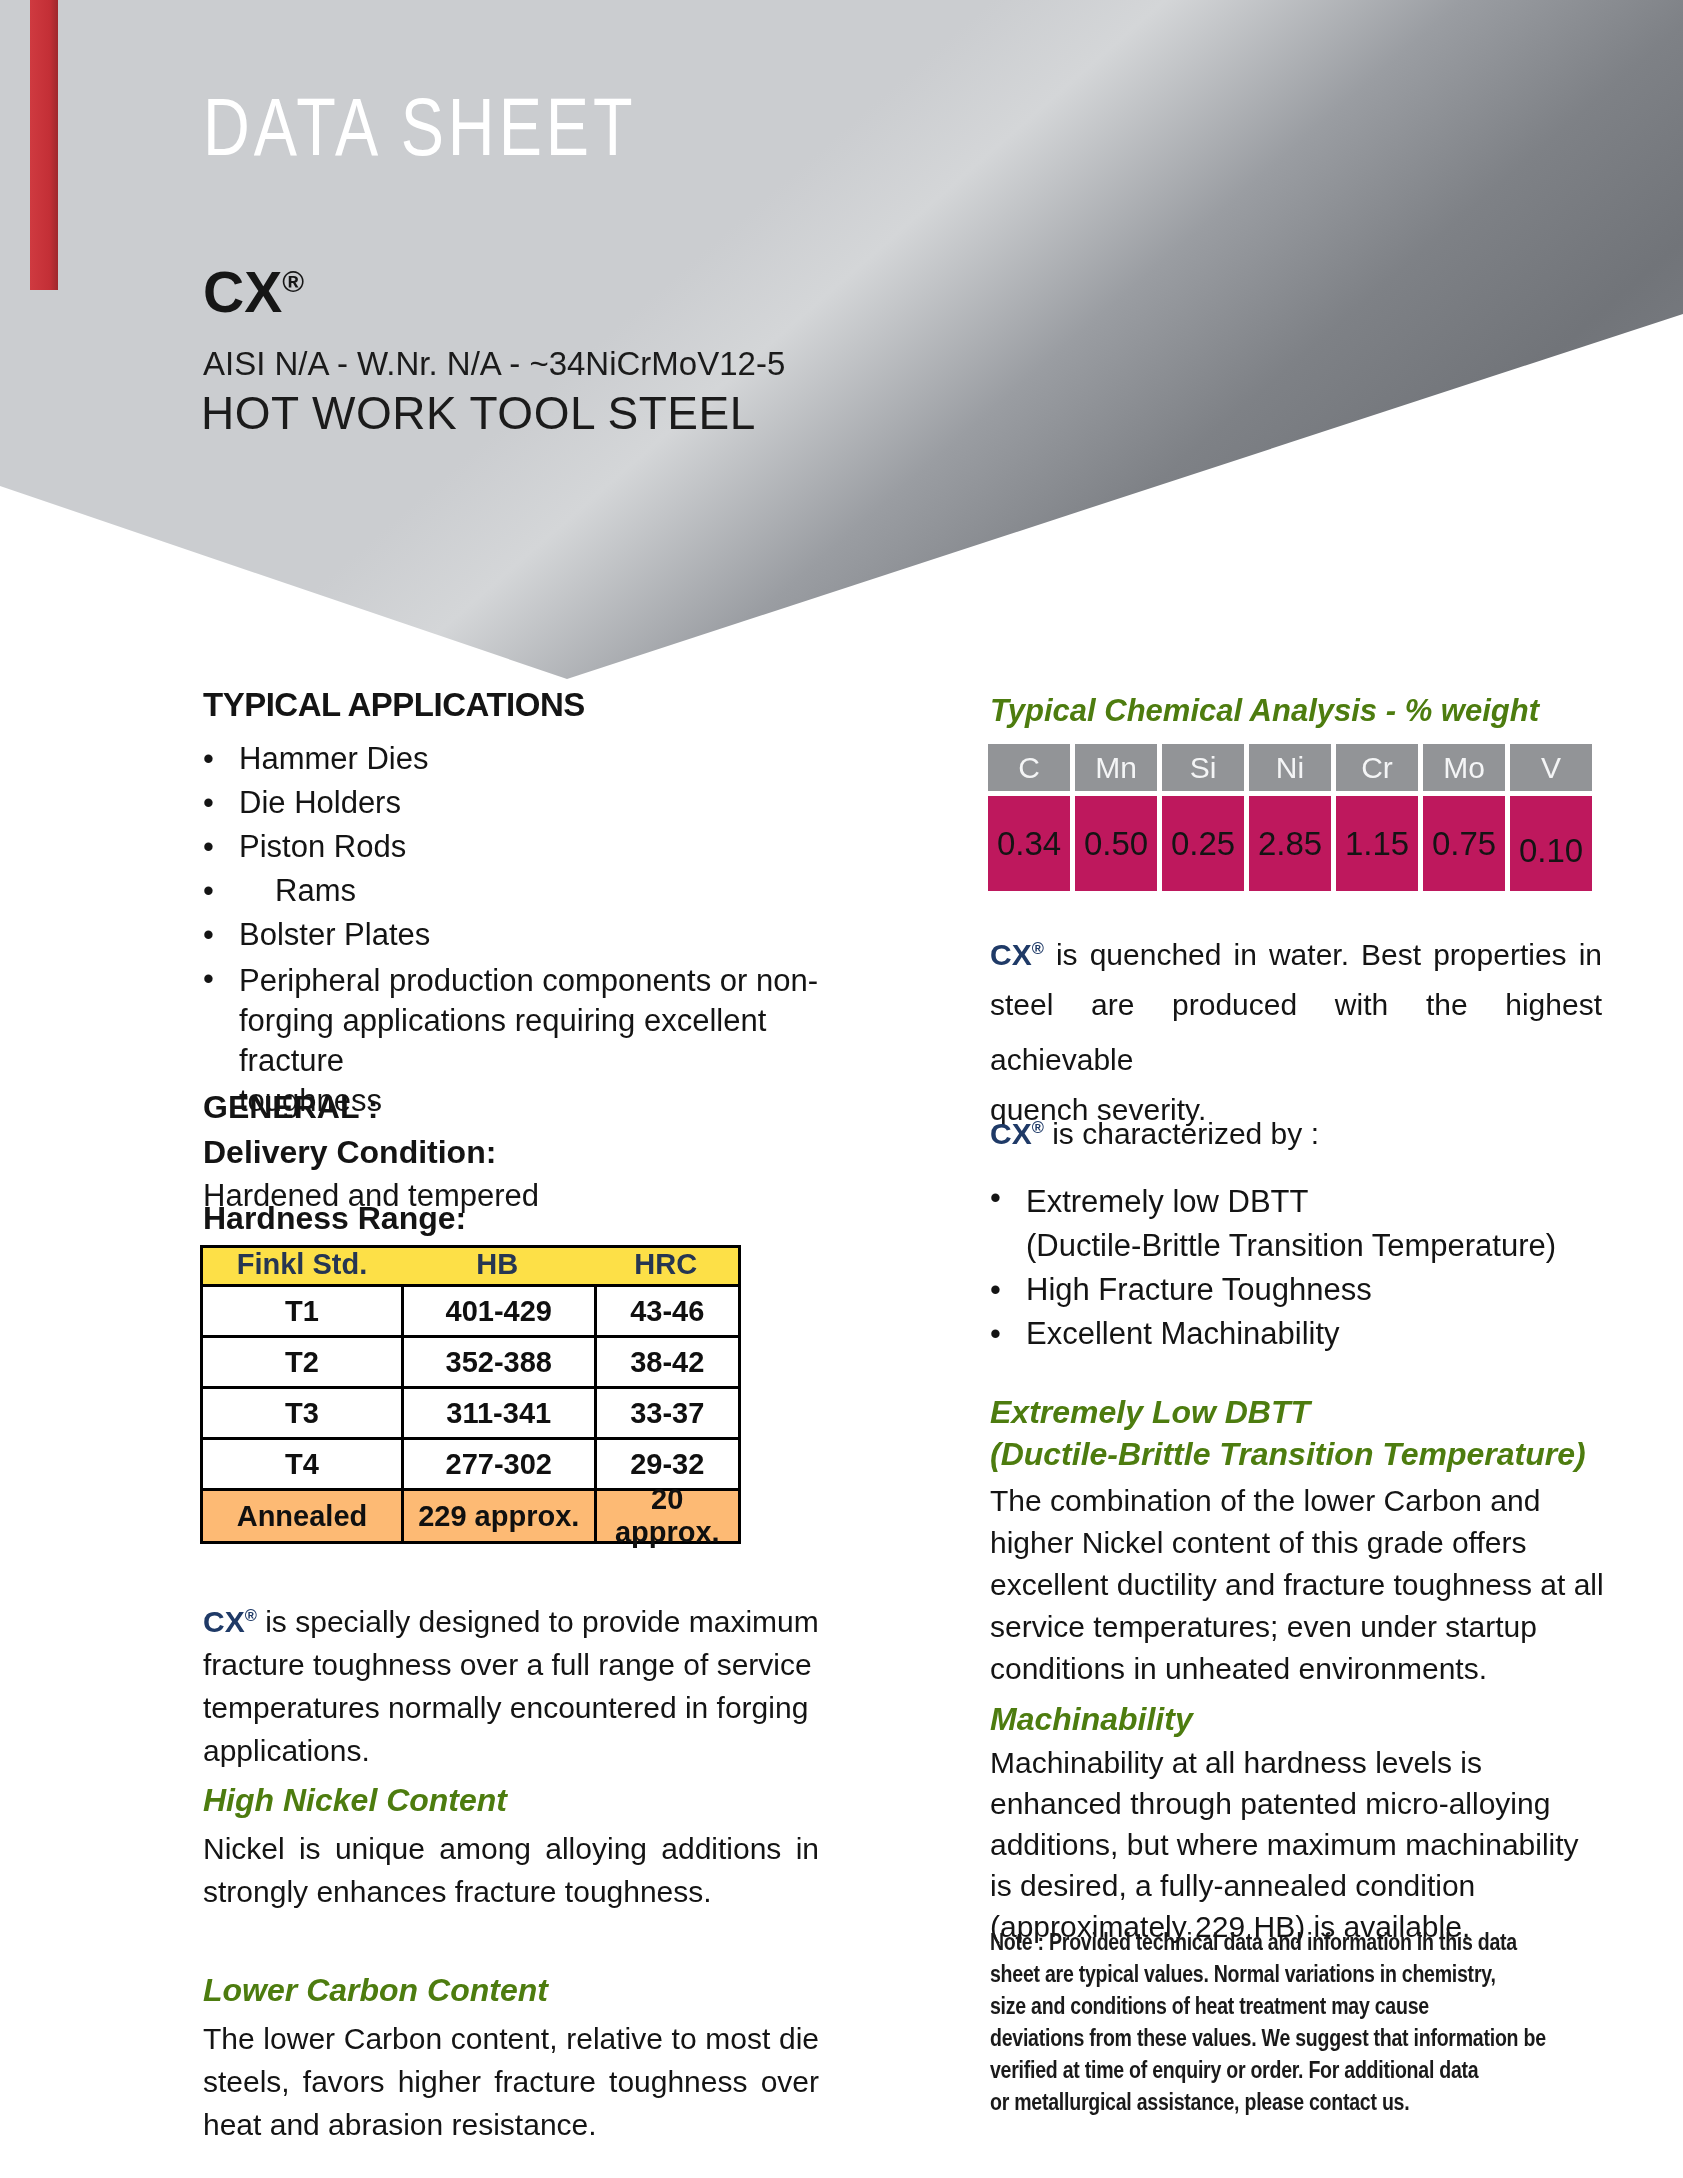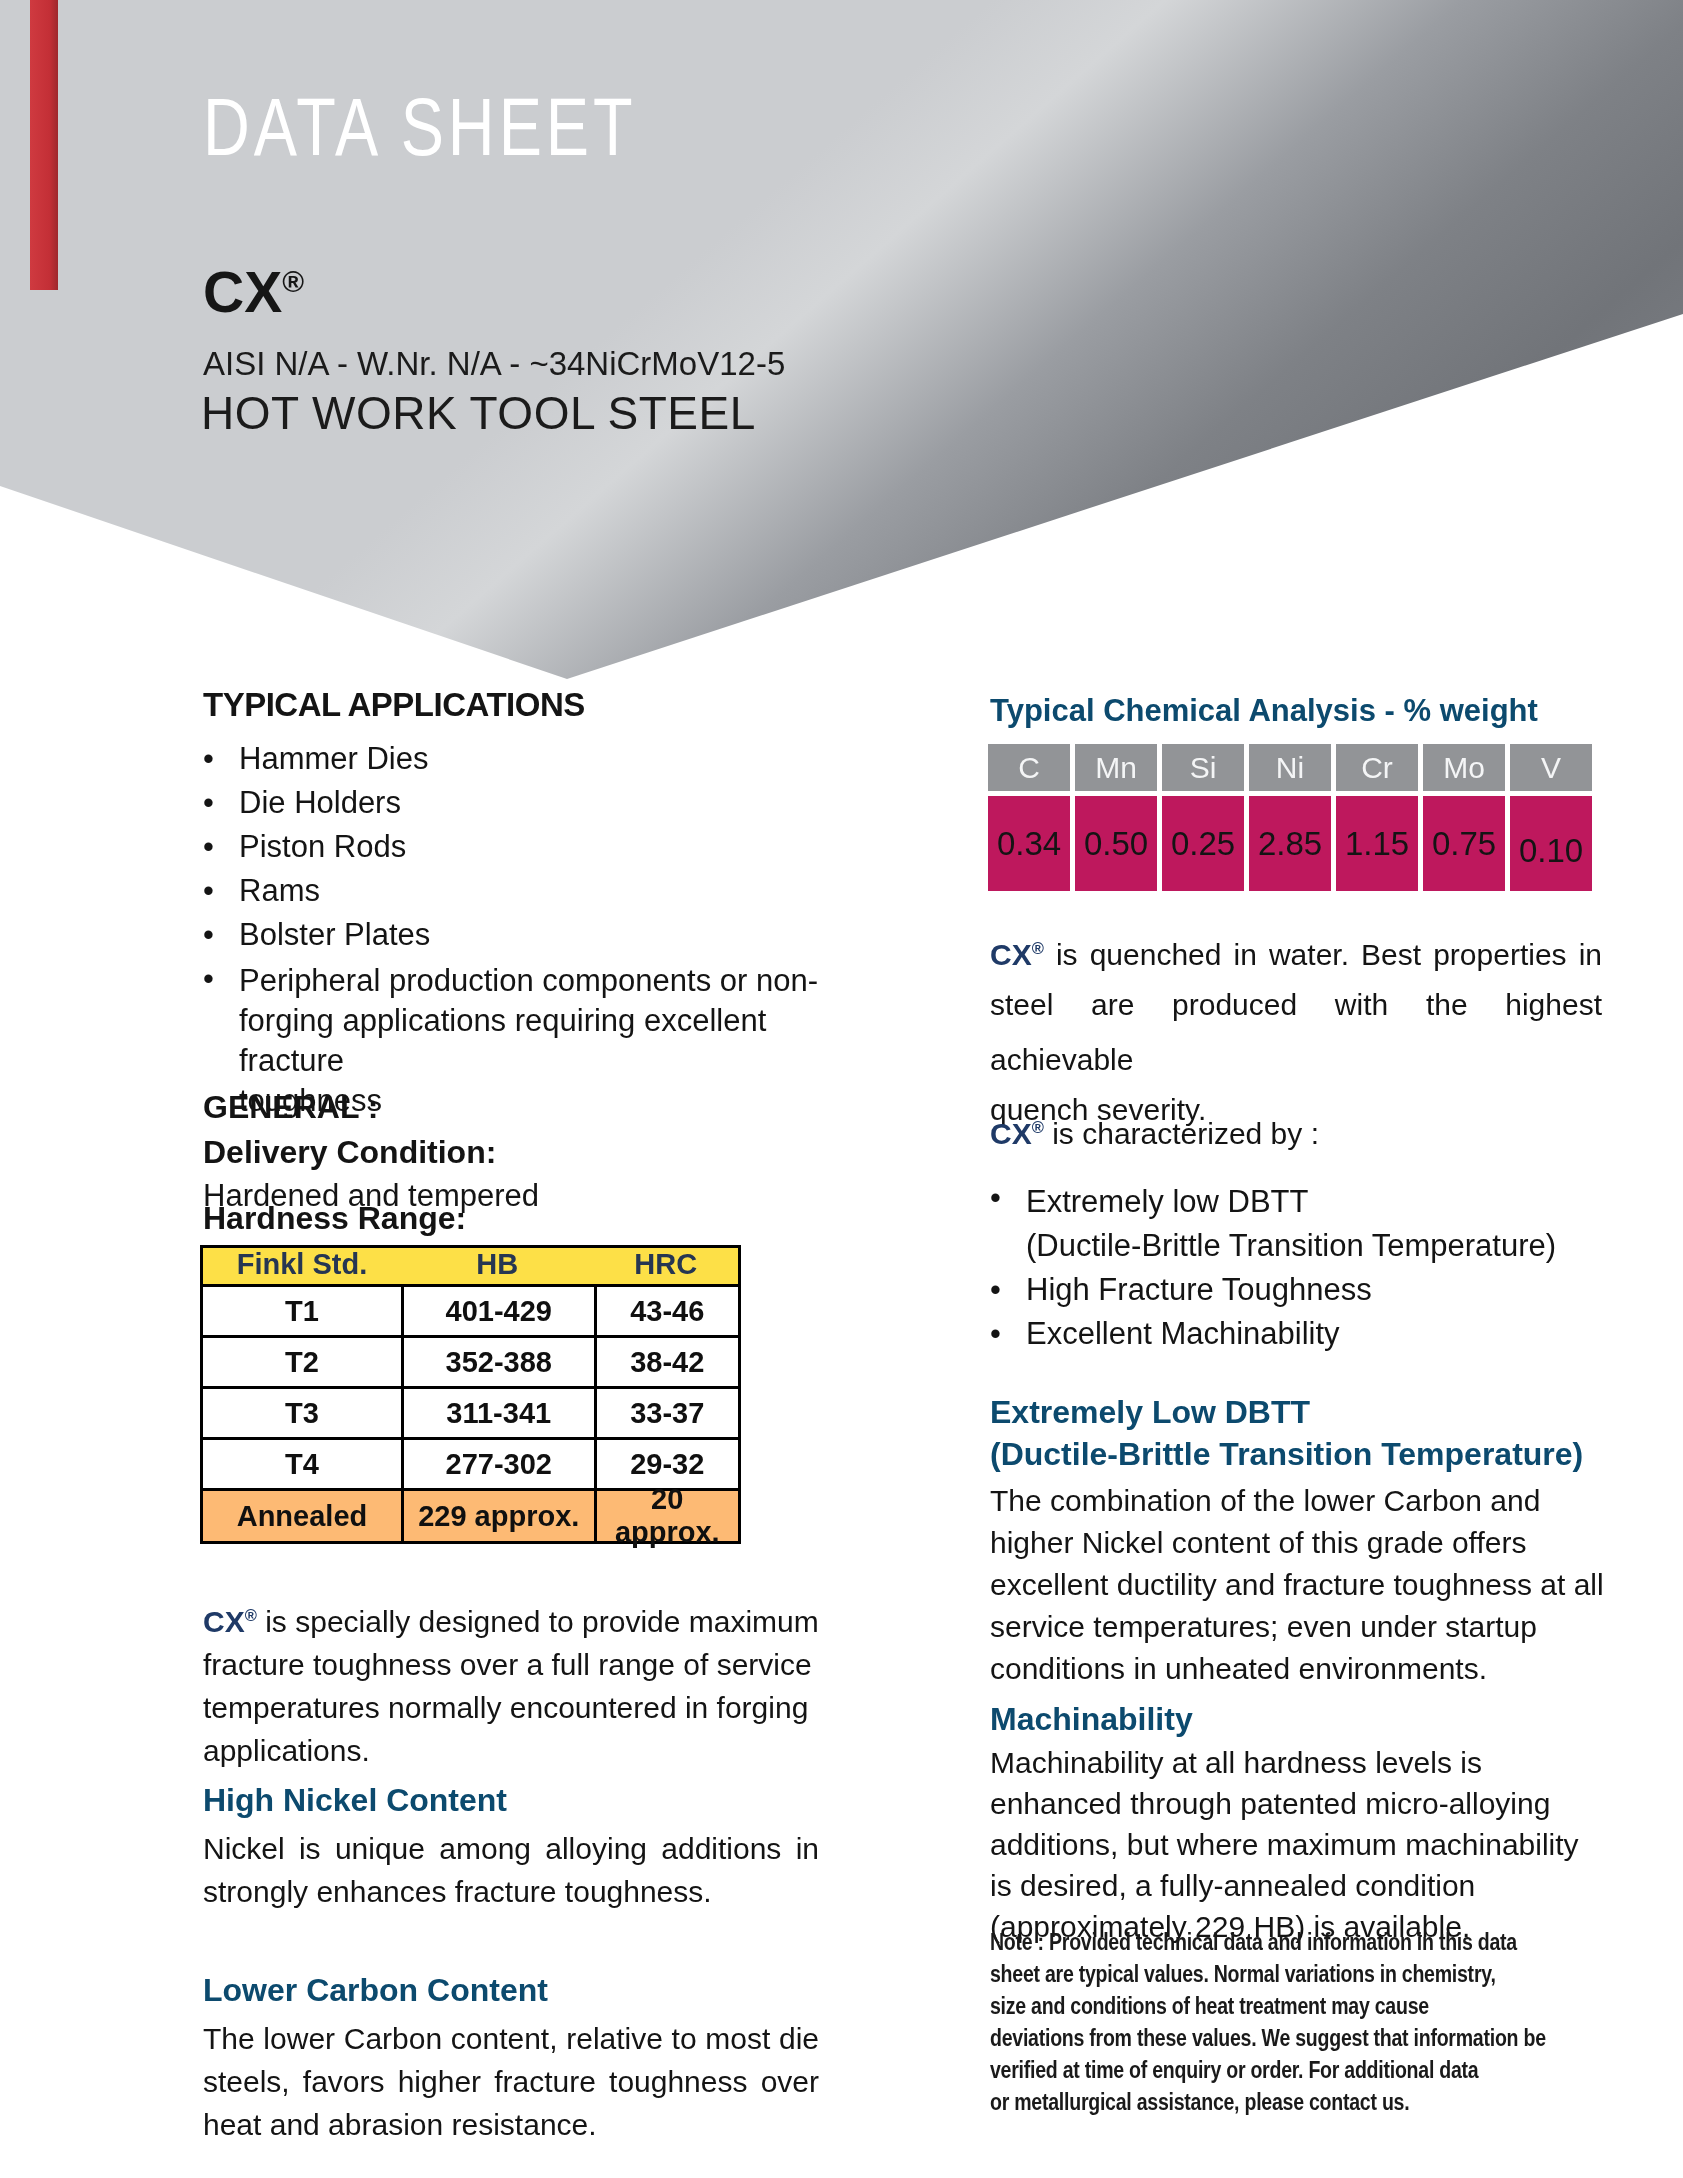--- a/index.html
+++ b/index.html
@@ -24,21 +24,21 @@
     position:absolute; left:203px; top:87px;
     font-size:81px; line-height:1; color:#ffffff; font-weight:400;
     letter-spacing:5px; white-space:nowrap;
     transform:scaleX(0.80); transform-origin:left top;
   }
   .product-title { position:absolute; left:203px; top:259px; font-size:57px; font-weight:bold; color:#161616; }
   .product-title sup { font-size:0.52em; vertical-align:super; }
   .spec-line { position:absolute; left:203px; top:345px; font-size:33px; color:#1b1b1b; }
   .product-type { position:absolute; left:201px; top:386px; font-size:46px; font-weight:400; letter-spacing:0.5px; color:#1b1b1b; }
   .h-black { font-size:33px; font-weight:bold; color:#141414; letter-spacing:-0.5px; }
-  .h-navy { font-size:31px; font-weight:bold; color:#0c4a6e; }
+  .h-navy { font-size:31px; font-weight:bold; color:#4d7c0f;font-style:italic; }
   .body-line { font-size:30px; line-height:40px; color:#141414; }
   .jline { text-align:justify; text-align-last:justify; }
   .cx-inline { font-weight:bold; color:#1f3a67; }
   .cx-inline sup { font-size:0.55em; }
 
   
   .bullet-item { display:flex; font-size:31px; color:#141414; }
   .bullet-item .dot { width:36px; flex:0 0 36px; }
   .bullet-item .dot::before { content:"\2022"; }
   .wrap-lines div { line-height:40px; }
@@ -95,21 +95,21 @@
         <span>Hammer Dies</span>
       </div>
     <div class="bullet-item" style="height:44px;">
         <span class="dot"></span>
         <span>Die Holders</span>
       </div>
     <div class="bullet-item" style="height:44px;">
         <span class="dot"></span>
         <span>Piston Rods</span>
       </div>
-    <div class="bullet-item" style="height:44px;">
+    <div class="bullet-item" style="height:44px;gap:36px;">
         <span class="dot"></span>
         <span>Rams</span>
       </div>
     <div class="bullet-item" style="height:44px;">
         <span class="dot"></span>
         <span>Bolster Plates</span>
       </div>
     <div class="bullet-item">
       <span class="dot"></span>
       <span class="wrap-lines">

